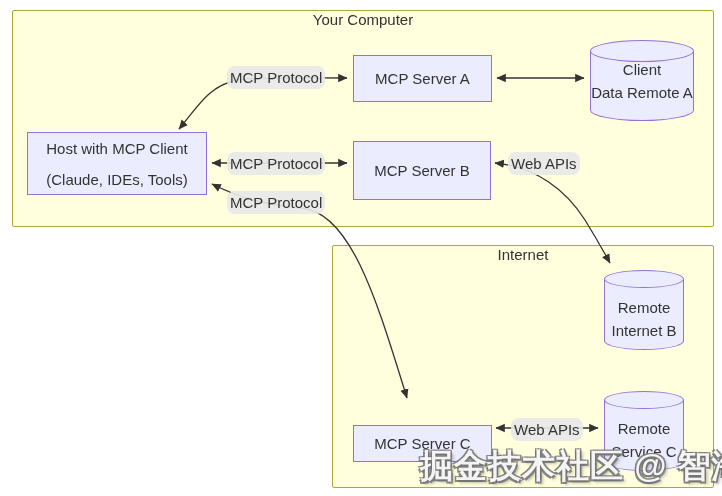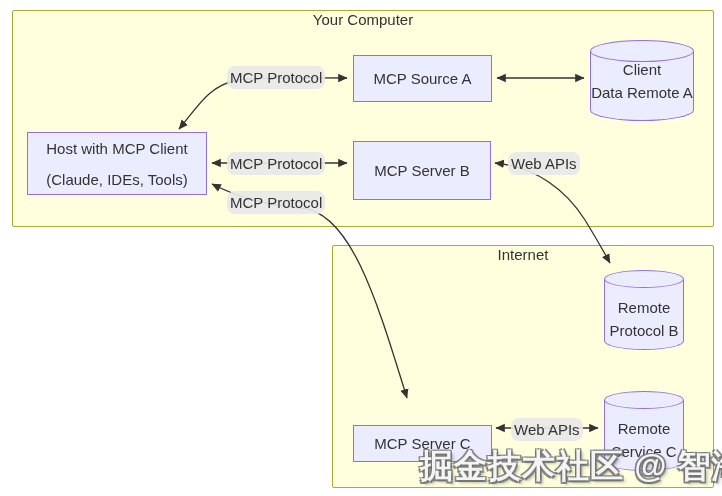--- a/index.html
+++ b/index.html
@@ -163,21 +163,21 @@
     <path class="edge" d="M 497 78 L 584 78" marker-start="url(#aS)" marker-end="url(#aE)"></path>
     <path class="edge" d="M 495 163 C 536 167, 566 190, 585 220 C 598 241, 605 254, 610 263" marker-start="url(#aS)" marker-end="url(#aE)"></path>
     <path class="edge" d="M 496 428 L 598 428" marker-start="url(#aS)" marker-end="url(#aE)"></path>
   </svg>
 
   <div class="node node-host">
     <span>Host with MCP Client</span>
     <span>(Claude, IDEs, Tools)</span>
   </div>
   <div class="node node-server-a">
-    <span>MCP Source A</span>
+    <span>MCP Server A</span>
   </div>
   <div class="node node-server-b">
     <span>MCP Server B</span>
   </div>
   <div class="node node-server-c">
     <span>MCP Server C</span>
   </div>
 
   <div class="cyl cyl-data-a">
     <div class="cyl-body"></div>
@@ -186,21 +186,21 @@
       <span class="cyl-line">Client</span>
       <span class="cyl-line">Data Remote A</span>
     </div>
   </div>
 
   <div class="cyl cyl-remote-b">
     <div class="cyl-body"></div>
     <div class="cyl-top"></div>
     <div class="cyl-text">
       <span class="cyl-line">Remote</span>
-      <span class="cyl-line">Protocol B</span>
+      <span class="cyl-line">Internet B</span>
     </div>
   </div>
 
   <div class="cyl cyl-remote-c">
     <div class="cyl-body"></div>
     <div class="cyl-top"></div>
     <div class="cyl-text">
       <span class="cyl-line">Remote</span>
       <span class="cyl-line">Service C</span>
     </div>

